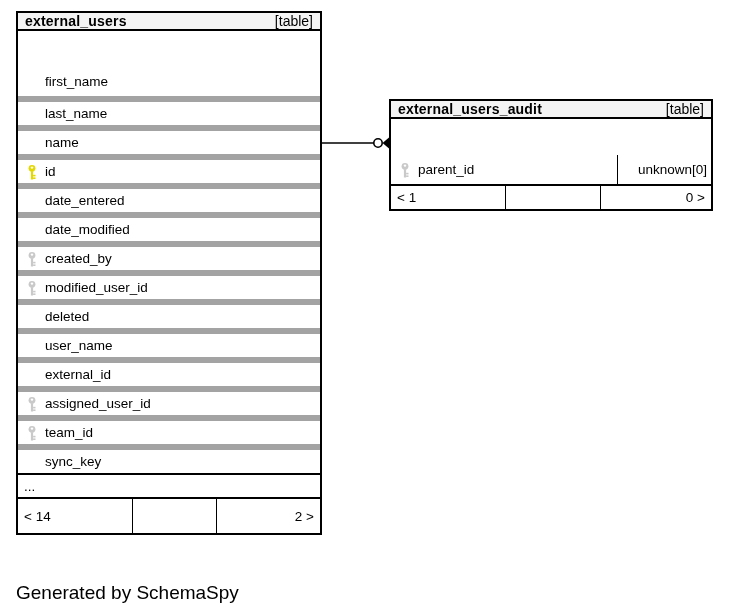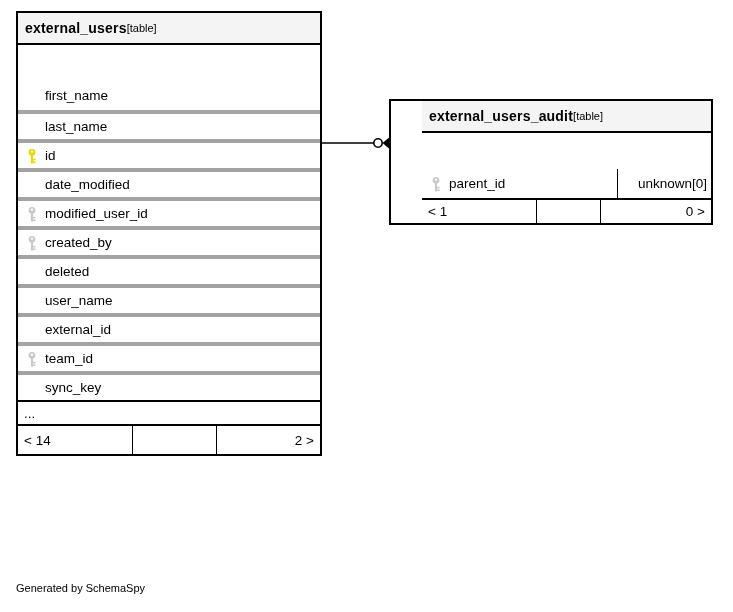--- a/index.html
+++ b/index.html
@@ -12,39 +12,39 @@
     color: #000000;
     overflow: hidden;
   }
   .etable {
     position: absolute;
     border: 2px solid #000;
     background: #ffffff;
     box-sizing: border-box;
   }
   #table-0 { left: 16px; top: 11px;  width: 306px; }
-  #table-1 { left: 389px; top: 99px; width: 324px; padding-left: 31px; }
+  #table-1 { left: 389px; top: 99px; width: 324px; }
 
   .thead {
-    height: 32px;
+    height: 18px;
     background: #f4f4f4;
     border-bottom: 2px solid #000;
     display: flex;
     align-items: center;
-    justify-content: flex-start;
+    justify-content: space-between;
     padding: 0 7px;
     box-sizing: border-box;
   }
   .tname { font-weight: bold; font-size: 14px; letter-spacing: 0.2px; }
-  .ttype { font-size: 11px; }
+  .ttype { font-size: 14px; }
 
   .row {
     height: 29px;
     box-sizing: border-box;
-    border-top: 4px solid #a3a3a3;
+    border-top: 6px solid #a3a3a3;
     display: flex;
     align-items: center;
     font-size: 13.5px;
     background: #fff;
   }
   .rows .row:first-child { border-top: none; margin-top: 36px; }
   .keyic {
     width: 12px; height: 16px;
     margin: 0 7px 0 8px;
     flex: 0 0 12px;
@@ -70,21 +70,21 @@
     border-top: 2px solid #000;
     display: flex;
     align-items: center;
     padding-left: 6px;
     font-size: 13.5px;
     box-sizing: border-box;
   }
   .tfoot {
     display: flex;
     align-items: stretch;
-    height: 30px;
+    height: 36px;
     border-top: 2px solid #000;
     box-sizing: border-box;
     font-size: 13.5px;
   }
   #table-1 .tfoot { height: 25px; }
   .fcell { display: flex; align-items: center; box-sizing: border-box; }
   .f1 { flex: 0 0 114px; padding-left: 6px; }
   .f2 { flex: 1; border-left: 1px solid #000; }
   .f3 { flex: 0 0 104px; border-left: 1px solid #000; justify-content: flex-end; padding-right: 6px; }
   #table-1 .f3 { flex-basis: 111px; }
@@ -92,21 +92,21 @@
   .connector {
     position: absolute;
     left: 322px;
     top: 134px;
     overflow: visible;
   }
   .caption {
     position: absolute;
     left: 16px;
     top: 582px;
-    font-size: 11px;
+    font-size: 19px;
   }
 </style>
 </head>
 <body>
 
 <div class="canvas">
 
   <section class="etable" id="table-0">
     <header class="thead">
       <span class="tname">external_users</span>
@@ -115,70 +115,90 @@
     <div class="rows">
         <div class="row">
           <span class="keyic" style="visibility: hidden;"></span>
           <span class="collabel">first_name</span>
         </div>
         <div class="row">
           <span class="keyic" style="visibility: hidden;"></span>
           <span class="collabel">last_name</span>
         </div>
         <div class="row">
+          <span class="keyic" style="visibility: hidden;"></span>
+          <span class="collabel">name</span>
+        </div>
+        <div class="row">
           <span class="keyic">
             <svg width="12" height="16" viewBox="0 0 12 16">
               <circle cx="6" cy="4.3" r="3.4" fill="#e3d800"></circle>
               <circle cx="6" cy="3.6" r="1.2" fill="#ffffff"></circle>
               <rect x="4.9" y="7.2" width="2.2" height="8.3" fill="#e3d800"></rect>
               <rect x="7.1" y="10.8" width="2.4" height="1.6" fill="#e3d800"></rect>
               <rect x="7.1" y="13.4" width="2.4" height="1.6" fill="#e3d800"></rect>
             </svg>
           </span>
           <span class="collabel">id</span>
         </div>
         <div class="row">
           <span class="keyic" style="visibility: hidden;"></span>
+          <span class="collabel">date_entered</span>
+        </div>
+        <div class="row">
+          <span class="keyic" style="visibility: hidden;"></span>
           <span class="collabel">date_modified</span>
         </div>
         <div class="row">
           <span class="keyic">
             <svg width="12" height="16" viewBox="0 0 12 16">
               <circle cx="6" cy="4.3" r="3.4" fill="#c9c9c9"></circle>
               <circle cx="6" cy="3.6" r="1.2" fill="#ffffff"></circle>
               <rect x="4.9" y="7.2" width="2.2" height="8.3" fill="#c9c9c9"></rect>
               <rect x="7.1" y="10.8" width="2.4" height="1.6" fill="#c9c9c9"></rect>
               <rect x="7.1" y="13.4" width="2.4" height="1.6" fill="#c9c9c9"></rect>
             </svg>
           </span>
+          <span class="collabel">created_by</span>
+        </div>
+        <div class="row">
+          <span class="keyic">
+            <svg width="12" height="16" viewBox="0 0 12 16">
+              <circle cx="6" cy="4.3" r="3.4" fill="#c9c9c9"></circle>
+              <circle cx="6" cy="3.6" r="1.2" fill="#ffffff"></circle>
+              <rect x="4.9" y="7.2" width="2.2" height="8.3" fill="#c9c9c9"></rect>
+              <rect x="7.1" y="10.8" width="2.4" height="1.6" fill="#c9c9c9"></rect>
+              <rect x="7.1" y="13.4" width="2.4" height="1.6" fill="#c9c9c9"></rect>
+            </svg>
+          </span>
           <span class="collabel">modified_user_id</span>
         </div>
         <div class="row">
-          <span class="keyic">
-            <svg width="12" height="16" viewBox="0 0 12 16">
-              <circle cx="6" cy="4.3" r="3.4" fill="#c9c9c9"></circle>
-              <circle cx="6" cy="3.6" r="1.2" fill="#ffffff"></circle>
-              <rect x="4.9" y="7.2" width="2.2" height="8.3" fill="#c9c9c9"></rect>
-              <rect x="7.1" y="10.8" width="2.4" height="1.6" fill="#c9c9c9"></rect>
-              <rect x="7.1" y="13.4" width="2.4" height="1.6" fill="#c9c9c9"></rect>
-            </svg>
-          </span>
-          <span class="collabel">created_by</span>
-        </div>
-        <div class="row">
           <span class="keyic" style="visibility: hidden;"></span>
           <span class="collabel">deleted</span>
         </div>
         <div class="row">
           <span class="keyic" style="visibility: hidden;"></span>
           <span class="collabel">user_name</span>
         </div>
         <div class="row">
           <span class="keyic" style="visibility: hidden;"></span>
           <span class="collabel">external_id</span>
+        </div>
+        <div class="row">
+          <span class="keyic">
+            <svg width="12" height="16" viewBox="0 0 12 16">
+              <circle cx="6" cy="4.3" r="3.4" fill="#c9c9c9"></circle>
+              <circle cx="6" cy="3.6" r="1.2" fill="#ffffff"></circle>
+              <rect x="4.9" y="7.2" width="2.2" height="8.3" fill="#c9c9c9"></rect>
+              <rect x="7.1" y="10.8" width="2.4" height="1.6" fill="#c9c9c9"></rect>
+              <rect x="7.1" y="13.4" width="2.4" height="1.6" fill="#c9c9c9"></rect>
+            </svg>
+          </span>
+          <span class="collabel">assigned_user_id</span>
         </div>
         <div class="row">
           <span class="keyic">
             <svg width="12" height="16" viewBox="0 0 12 16">
               <circle cx="6" cy="4.3" r="3.4" fill="#c9c9c9"></circle>
               <circle cx="6" cy="3.6" r="1.2" fill="#ffffff"></circle>
               <rect x="4.9" y="7.2" width="2.2" height="8.3" fill="#c9c9c9"></rect>
               <rect x="7.1" y="10.8" width="2.4" height="1.6" fill="#c9c9c9"></rect>
               <rect x="7.1" y="13.4" width="2.4" height="1.6" fill="#c9c9c9"></rect>
             </svg>

